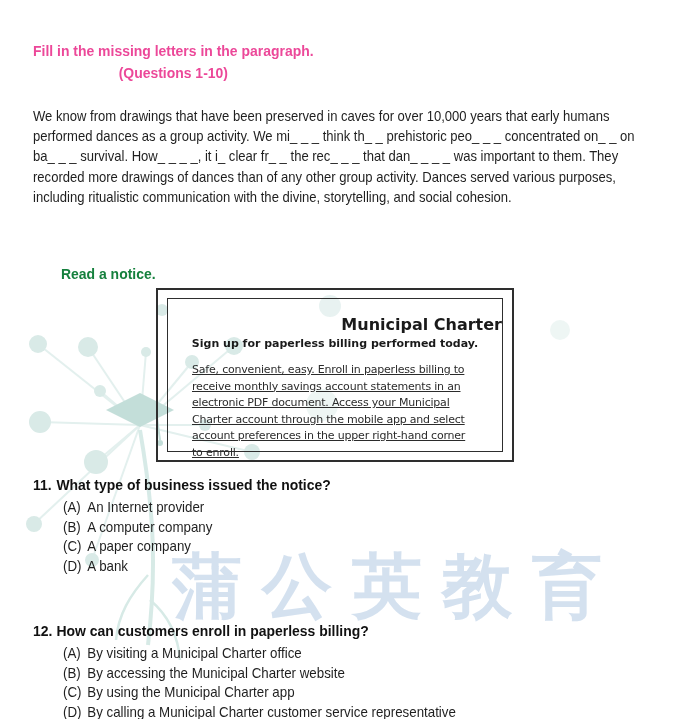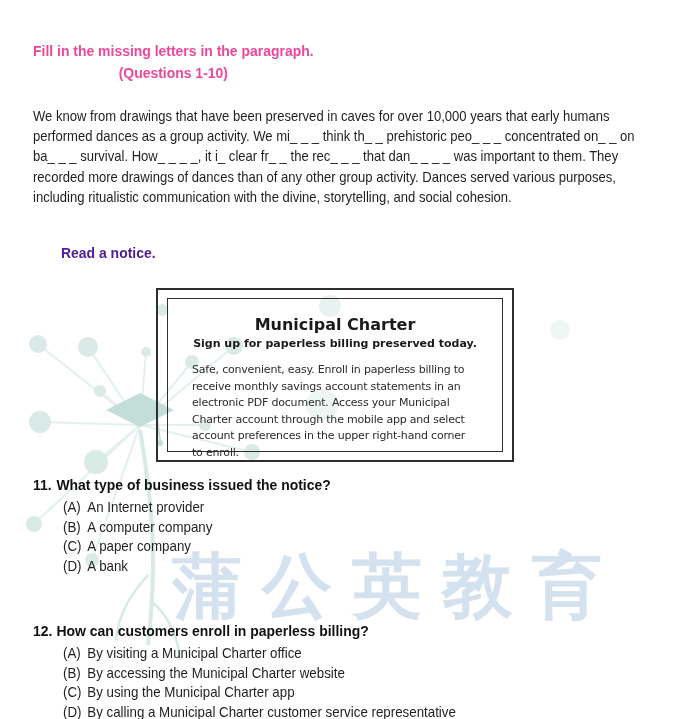--- a/index.html
+++ b/index.html
@@ -9,28 +9,28 @@
   }
   
   .cond{transform:scaleX(0.9);transform-origin:0 0;white-space:nowrap;display:block;}
   .condrow{transform:scaleX(0.9);transform-origin:0 0;white-space:nowrap;display:flex;}
 
   .content{position:absolute;inset:0;z-index:1;}
   .wm-layer{position:absolute;inset:0;z-index:0;}
 
   .instructions{position:absolute;left:33px;top:40px;font-weight:700;font-size:15.5px;line-height:22px;color:#ec4899;text-align:center;}
   .passage{position:absolute;left:33px;top:106px;font-size:14.5px;line-height:20.2px;color:#1f1f1f;}
-  .read-notice{position:absolute;left:33px;top:244px;font-weight:700;font-size:15.5px;color:#4c1d95;padding-left:28px;}
+  .read-notice{position:absolute;left:33px;top:265px;font-weight:700;font-size:15.5px;color:#15803d;padding-left:28px;}
 
   .notice-outer{position:absolute;left:156px;top:288px;width:354px;height:170px;border:2px solid #2e2e2e;background:transparent;}
   .notice-inner{position:absolute;left:9px;top:8px;right:9px;bottom:8px;border:1px solid #2e2e2e;
     font-family:"DejaVu Sans","Liberation Sans",sans-serif;color:#2b2b2b;}
-  .notice-title{margin-top:16px;text-align:center;font-weight:700;font-size:16px;color:#1a1a1a;}
+  .notice-title{margin-top:16px;text-align:right;font-weight:700;font-size:16px;color:#1a1a1a;}
   .notice-subtitle{margin-top:3px;text-align:center;font-weight:700;font-size:11px;color:#1a1a1a;}
-  .notice-body{margin:12px auto 0 24px;width:278px;font-size:11px;line-height:16.5px;letter-spacing:-0.2px;text-align:left;}
+  .notice-body{margin:12px auto 0 24px;width:278px;font-size:11px;line-height:16.5px;letter-spacing:-0.2px;text-align:left;text-decoration:underline;}
 
   .question{position:absolute;left:33px;}
   .q11{top:475px;}
   .q12{top:621px;}
   .q-header{font-weight:700;font-size:15.5px;line-height:20px;color:#111;}
   .q-num{display:inline-block;width:26px;}
   .options{margin-top:3px;}
   .option{font-size:14.8px;line-height:19.7px;color:#1f1f1f;margin-left:30px;}
   .opt-letter{display:inline-block;width:27px;}
 
@@ -107,21 +107,21 @@
       <span class="cond">including ritualistic communication with the divine, storytelling, and social cohesion.</span>
     </div>
 
     <div class="read-notice">
       <span class="cond">Read a notice.</span>
     </div>
 
     <div class="notice-outer">
       <div class="notice-inner">
         <div class="notice-title">Municipal Charter</div>
-        <div class="notice-subtitle">Sign up for paperless billing preserved today.</div>
+        <div class="notice-subtitle">Sign up for paperless billing performed today.</div>
         <div class="notice-body">Safe, convenient, easy. Enroll in paperless billing to receive monthly savings account statements in an electronic PDF document. Access your Municipal Charter account through the mobile app and select account preferences in the upper right-hand corner to enroll.</div>
       </div>
     </div>
 
     <div class="question q11">
       <div class="q-header condrow">
         <span class="q-num">11.</span>
         <span>What type of business issued the notice?</span>
       </div>
       <div class="options">

